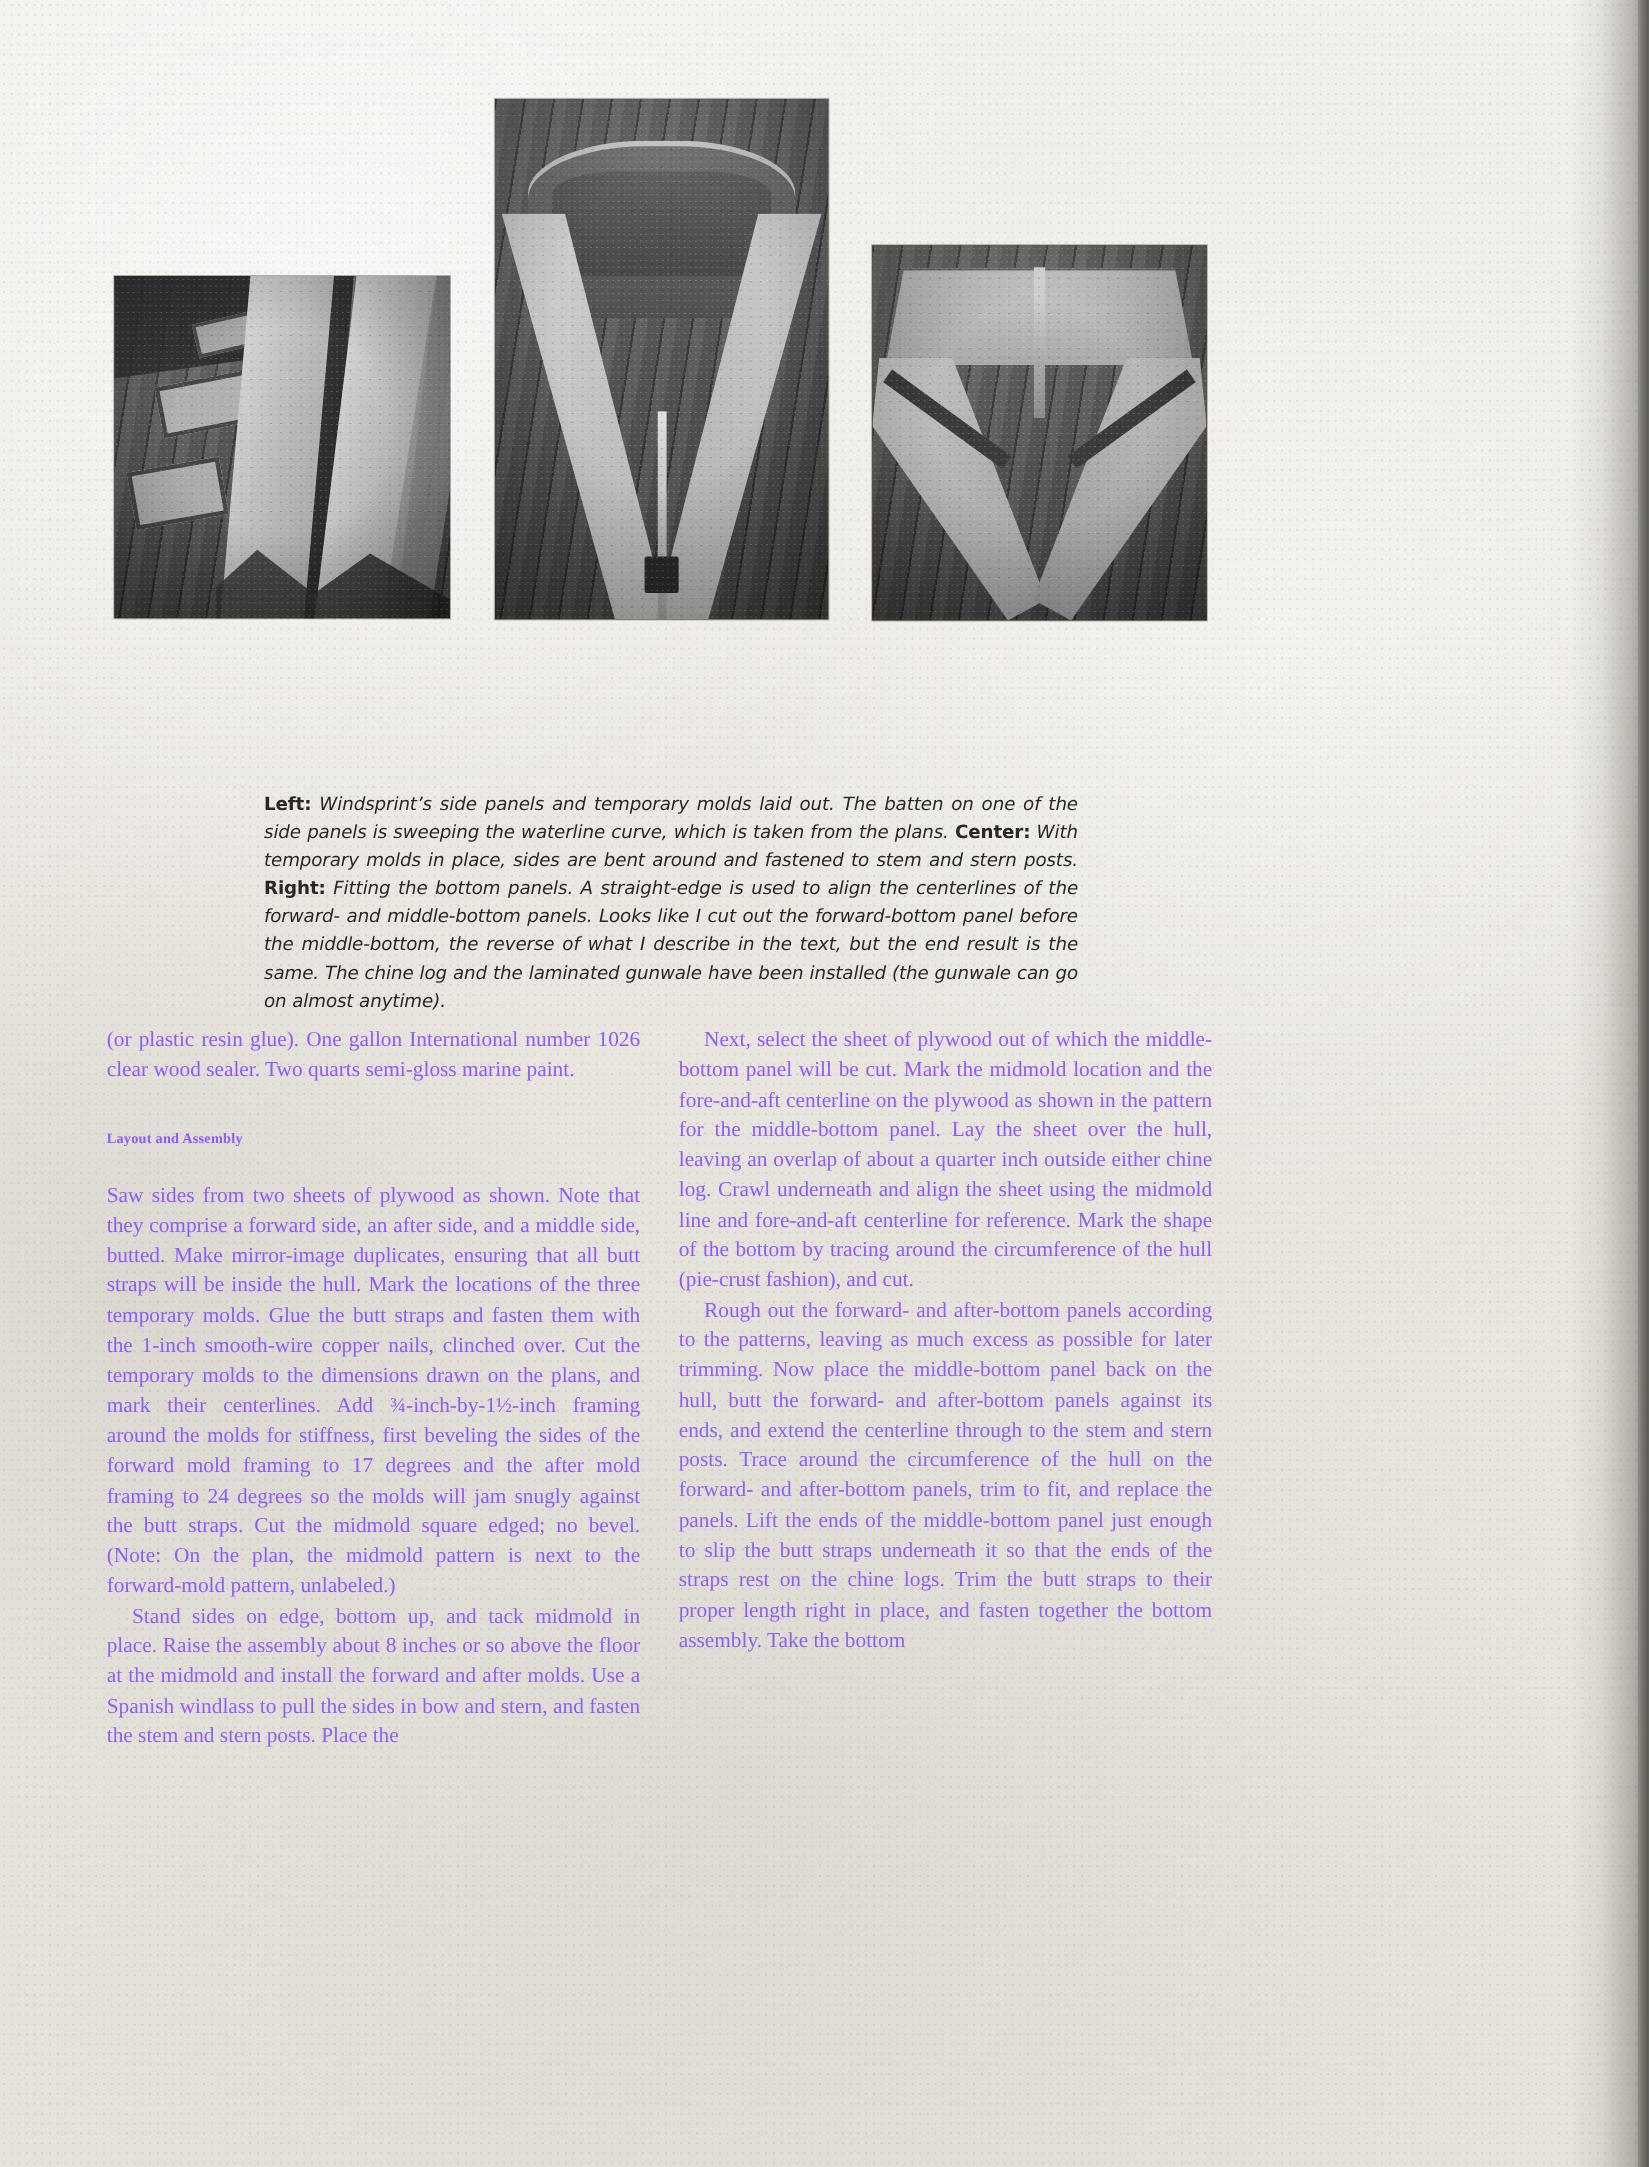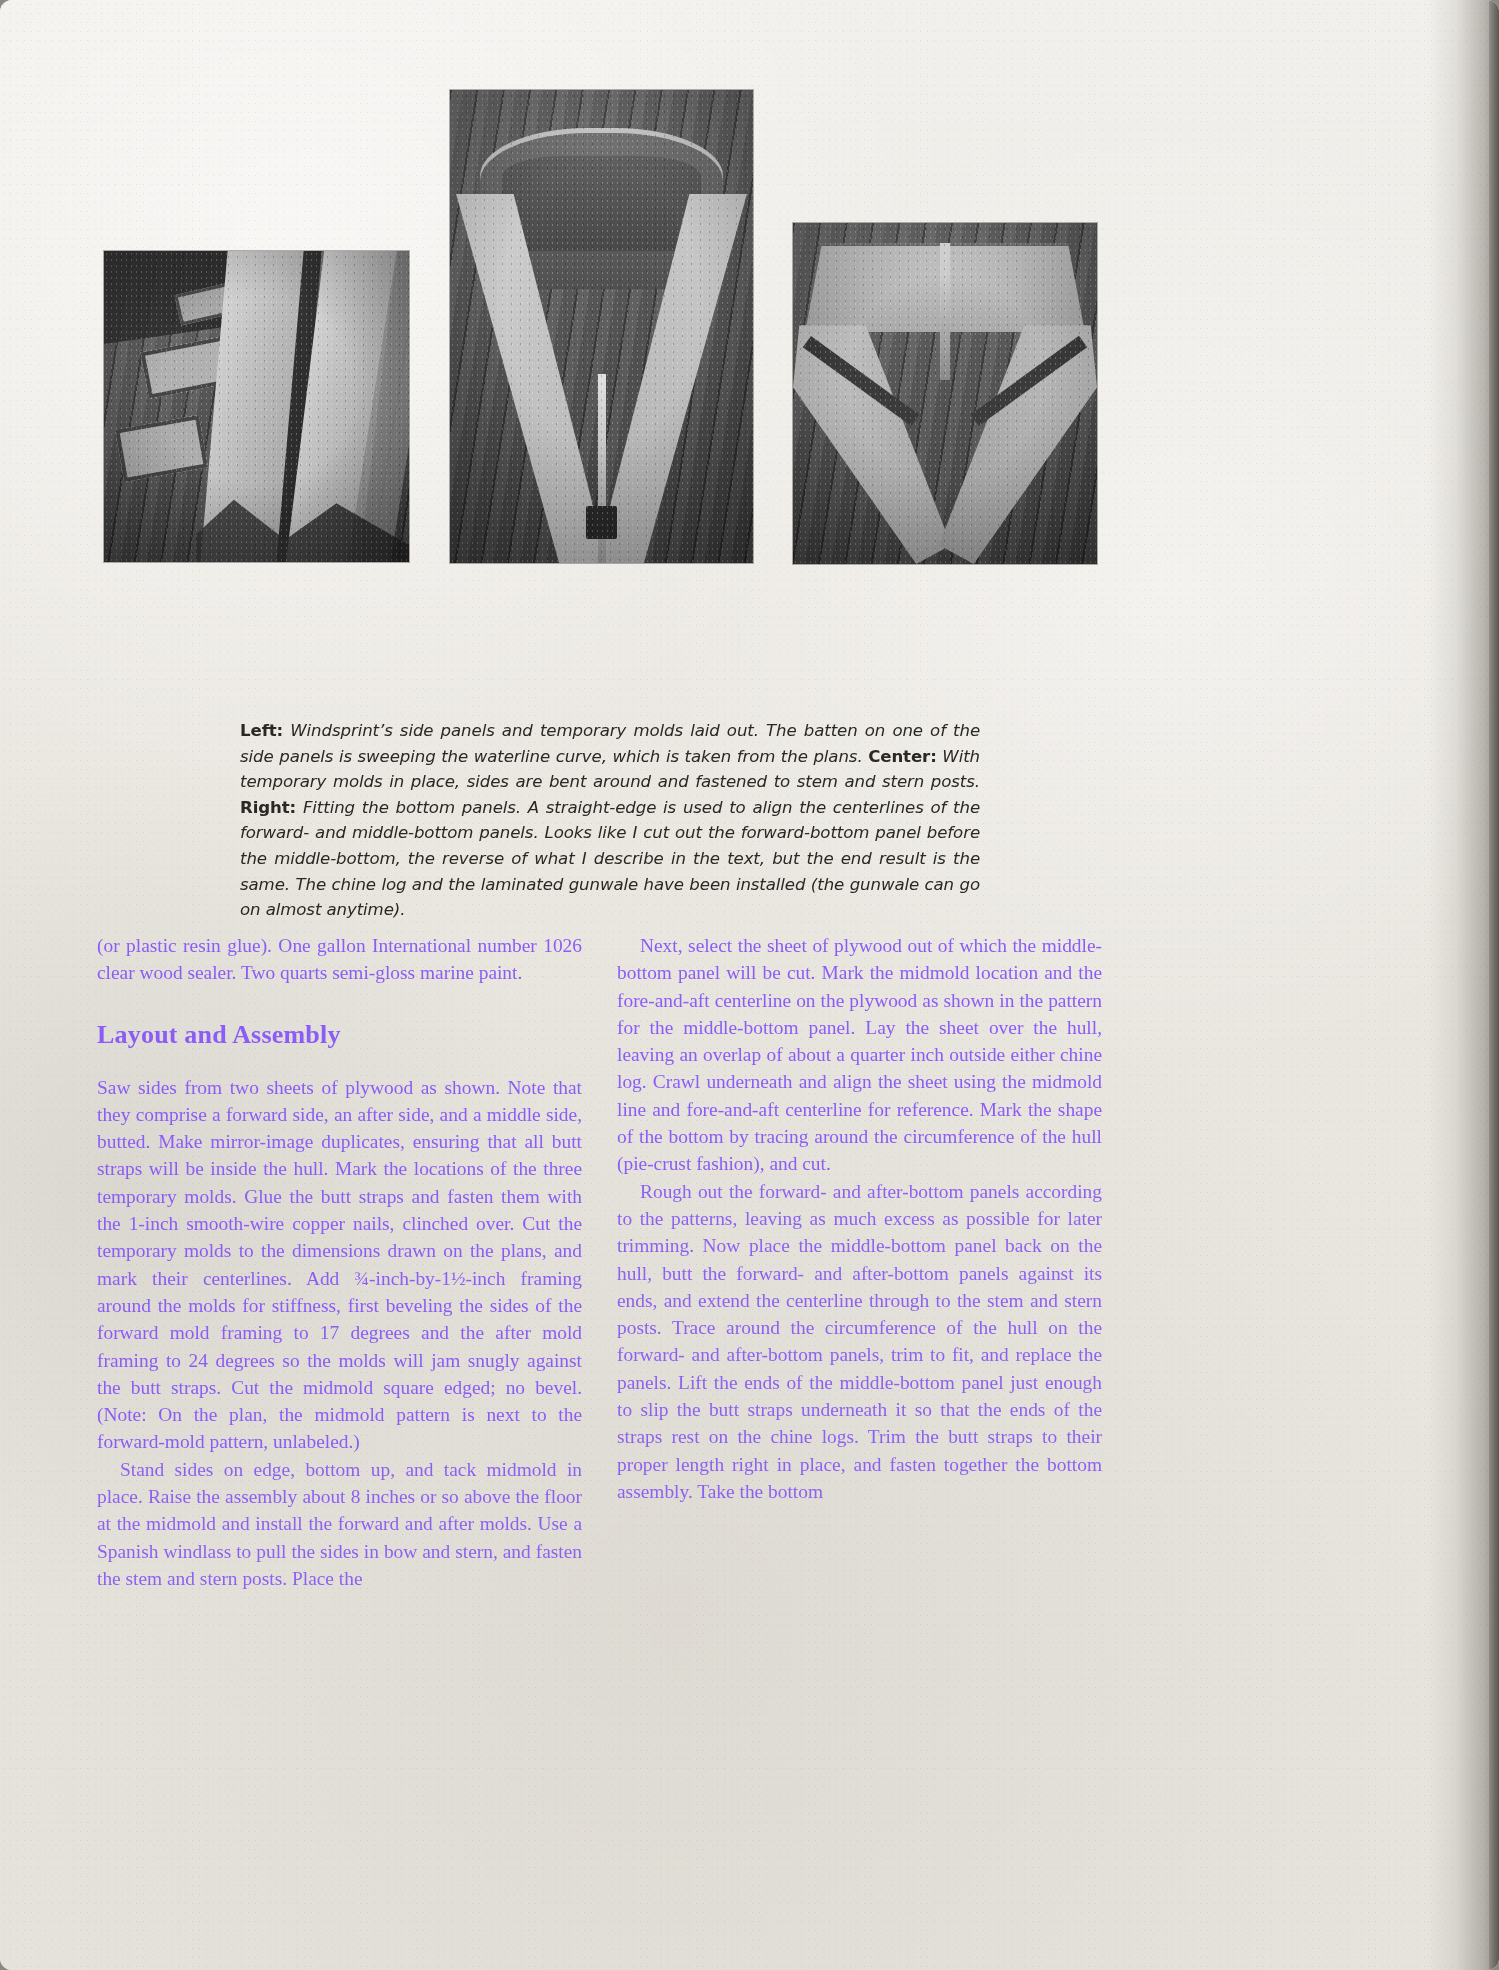--- a/index.html
+++ b/index.html
@@ -9,21 +9,20 @@
     background: #8a8a85;
   }
   .page {
     position: relative;
     width: 1499px;
     height: 1970px;
     background: #eceae5;
     overflow: hidden;
     font-family: "Liberation Serif", serif;
     color: #24211e;
-    border-radius: 12px;
   }
   
   .paper-grain {
     position: absolute;
     inset: 0;
     pointer-events: none;
     background:
       radial-gradient(ellipse 60% 40% at 20% 12%, rgba(255,255,255,0.55), rgba(255,255,255,0) 70%),
       radial-gradient(ellipse 50% 35% at 78% 30%, rgba(255,255,255,0.40), rgba(255,255,255,0) 70%),
       radial-gradient(ellipse 70% 50% at 45% 82%, rgba(210,206,198,0.45), rgba(255,255,255,0) 75%),
@@ -137,21 +136,21 @@
     text-align: justify;
     text-justify: inter-word;
     color: #8b5cf6;
   }
   .col.left  { left: 97px; }
   .col.right { left: 617px; }
   .col p { margin: 0; }
   .col p.indent { text-indent: 23px; }
   .section-head {
     font-weight: 700;
-    font-size: 26px;
+    font-size: 13px;
     line-height: 27px;
     margin: 34px 0 26px 0;
     letter-spacing: .2px;
   }
   
   .fade-low { filter: contrast(.96) opacity(.97); }
 </style>
 </head>
 <body>
 

